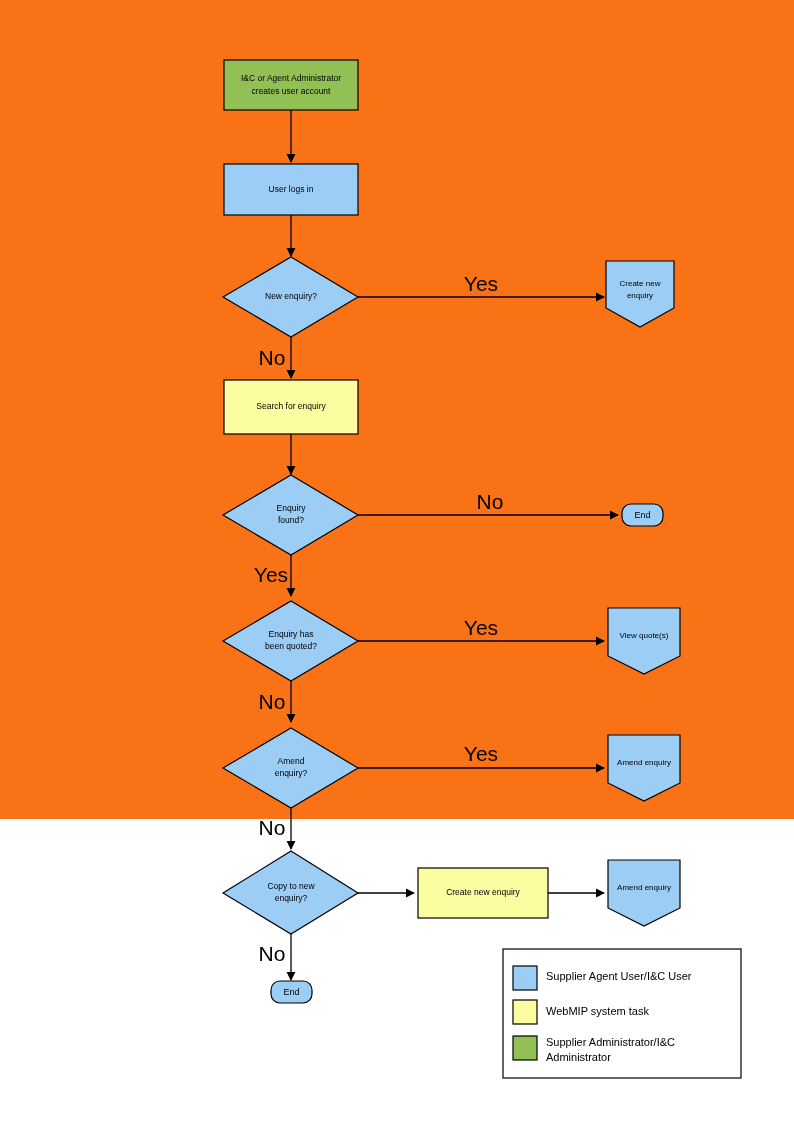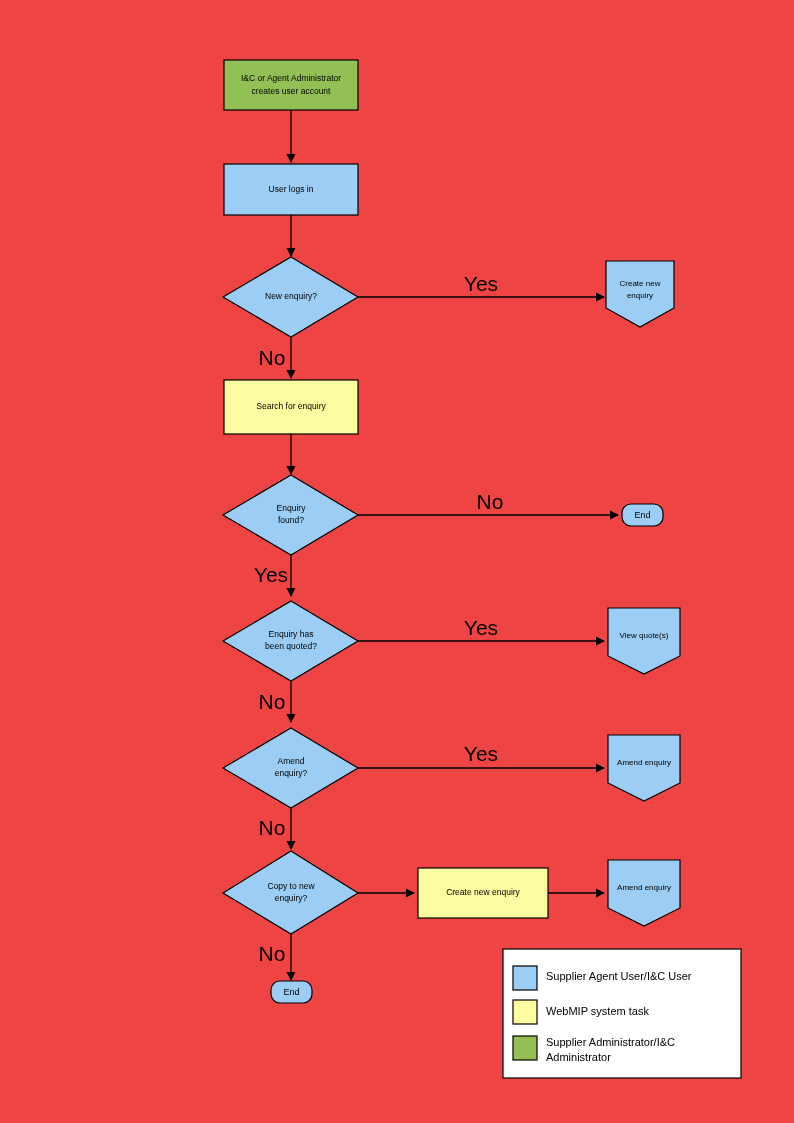--- a/index.html
+++ b/index.html
@@ -9,22 +9,22 @@
   }
   body {
     width: 794px;
     height: 1123px;
     font-family: "Liberation Sans", sans-serif;
     overflow: hidden;
   }
   #canvas {
     position: relative;
     width: 794px;
-    height: 1123px;
-    background: #ef4444;
+    height: 819px;
+    background: #f97316;
     text-align: center;
   }
   svg#flow {
     display: block;
     width: 794px;
     height: 1123px;
   }
   .shape-fill-blue   { fill: #9CCDF5; }
   .shape-fill-yellow { fill: #FCFCA0; }
   .shape-fill-green  { fill: #93C055; }

